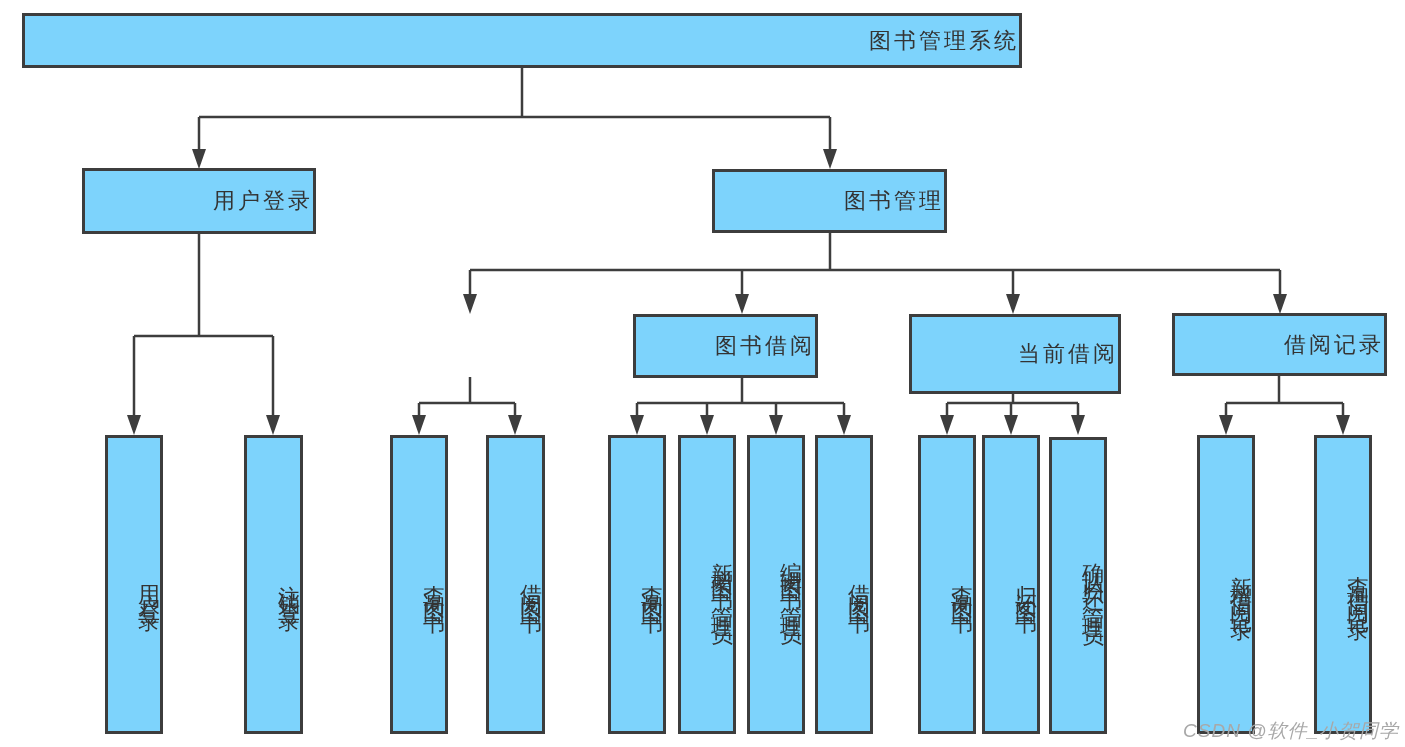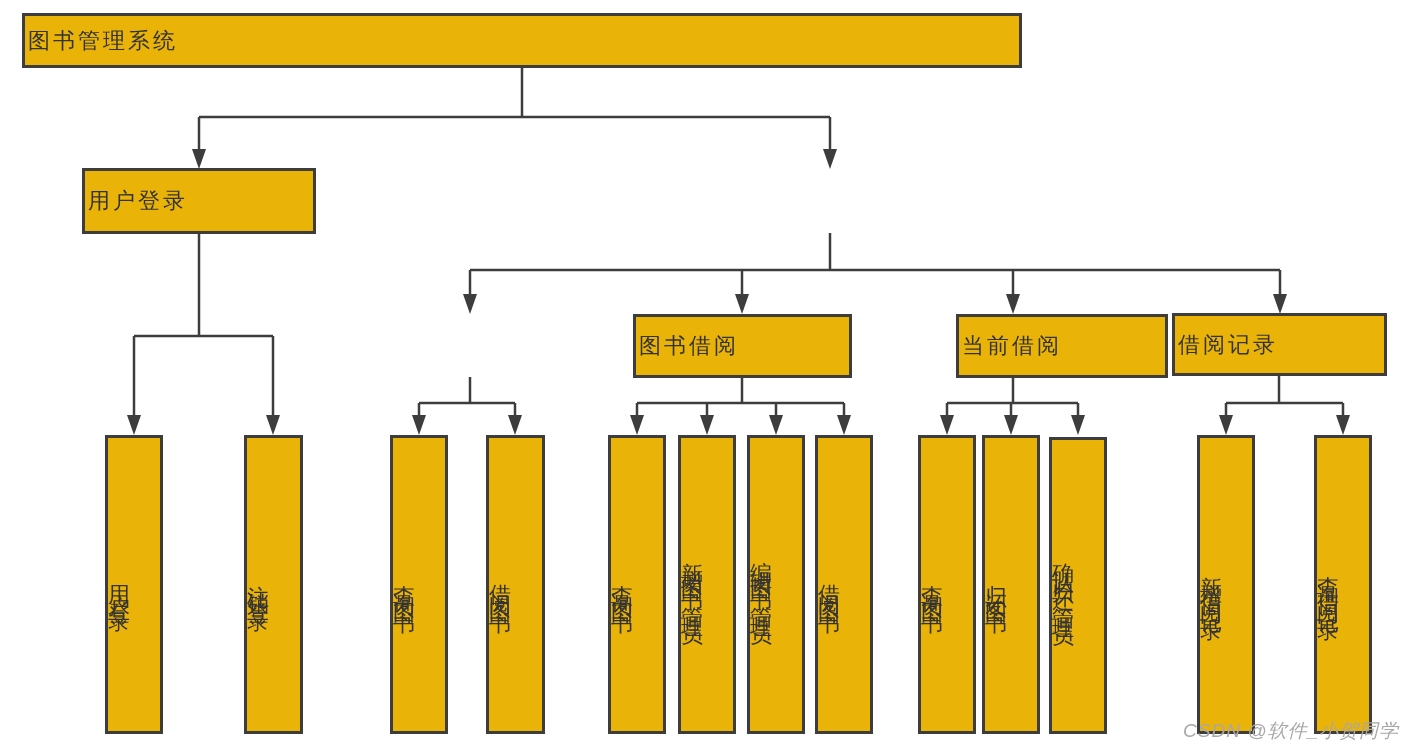--- a/index.html
+++ b/index.html
@@ -23,25 +23,25 @@
   }
   #wires {
     position: absolute;
     left: 0; top: 0;
     width: 1405px;
     height: 747px;
     z-index: 1;
   }
   .box {
     position: absolute;
-    background: #eab308;
+    background: #7dd3fc;
     border: 3px solid var(--line);
     display: flex;
     align-items: center;
-    justify-content: flex-start;
+    justify-content: flex-end;
     z-index: 2;
   }
   .hlabel {
     font-size: 22px;
     letter-spacing: 3px;
     color: var(--text);
     white-space: nowrap;
     line-height: 1;
     text-indent: 3px;
   }
@@ -149,25 +149,28 @@
     </g>
   </svg>
 
   <div class="box" style="left:22px; top:13px; width:1000px; height:55px;">
     <span class="hlabel">图书管理系统</span>
   </div>
 
   <div class="box" style="left:82px; top:168px; width:234px; height:66px;">
     <span class="hlabel">用户登录</span>
   </div>
-
-  <div class="box" style="left:633px; top:314px; width:219px; height:64px;">
+  <div class="box" style="left:712px; top:169px; width:235px; height:64px;">
+    <span class="hlabel">图书管理</span>
+  </div>
+
+  <div class="box" style="left:633px; top:314px; width:185px; height:64px;">
     <span class="hlabel">图书借阅</span>
   </div>
-  <div class="box" style="left:956px; top:314px; width:212px; height:64px;">
+  <div class="box" style="left:909px; top:314px; width:212px; height:80px;">
     <span class="hlabel">当前借阅</span>
   </div>
   <div class="box" style="left:1172px; top:313px; width:215px; height:63px;">
     <span class="hlabel">借阅记录</span>
   </div>
 
   <div class="box" style="left:105px; top:435px; width:58px; height:299px;">
     <span class="vlabel">用户登录</span>
   </div>
   <div class="box" style="left:244px; top:435px; width:59px; height:299px;">

